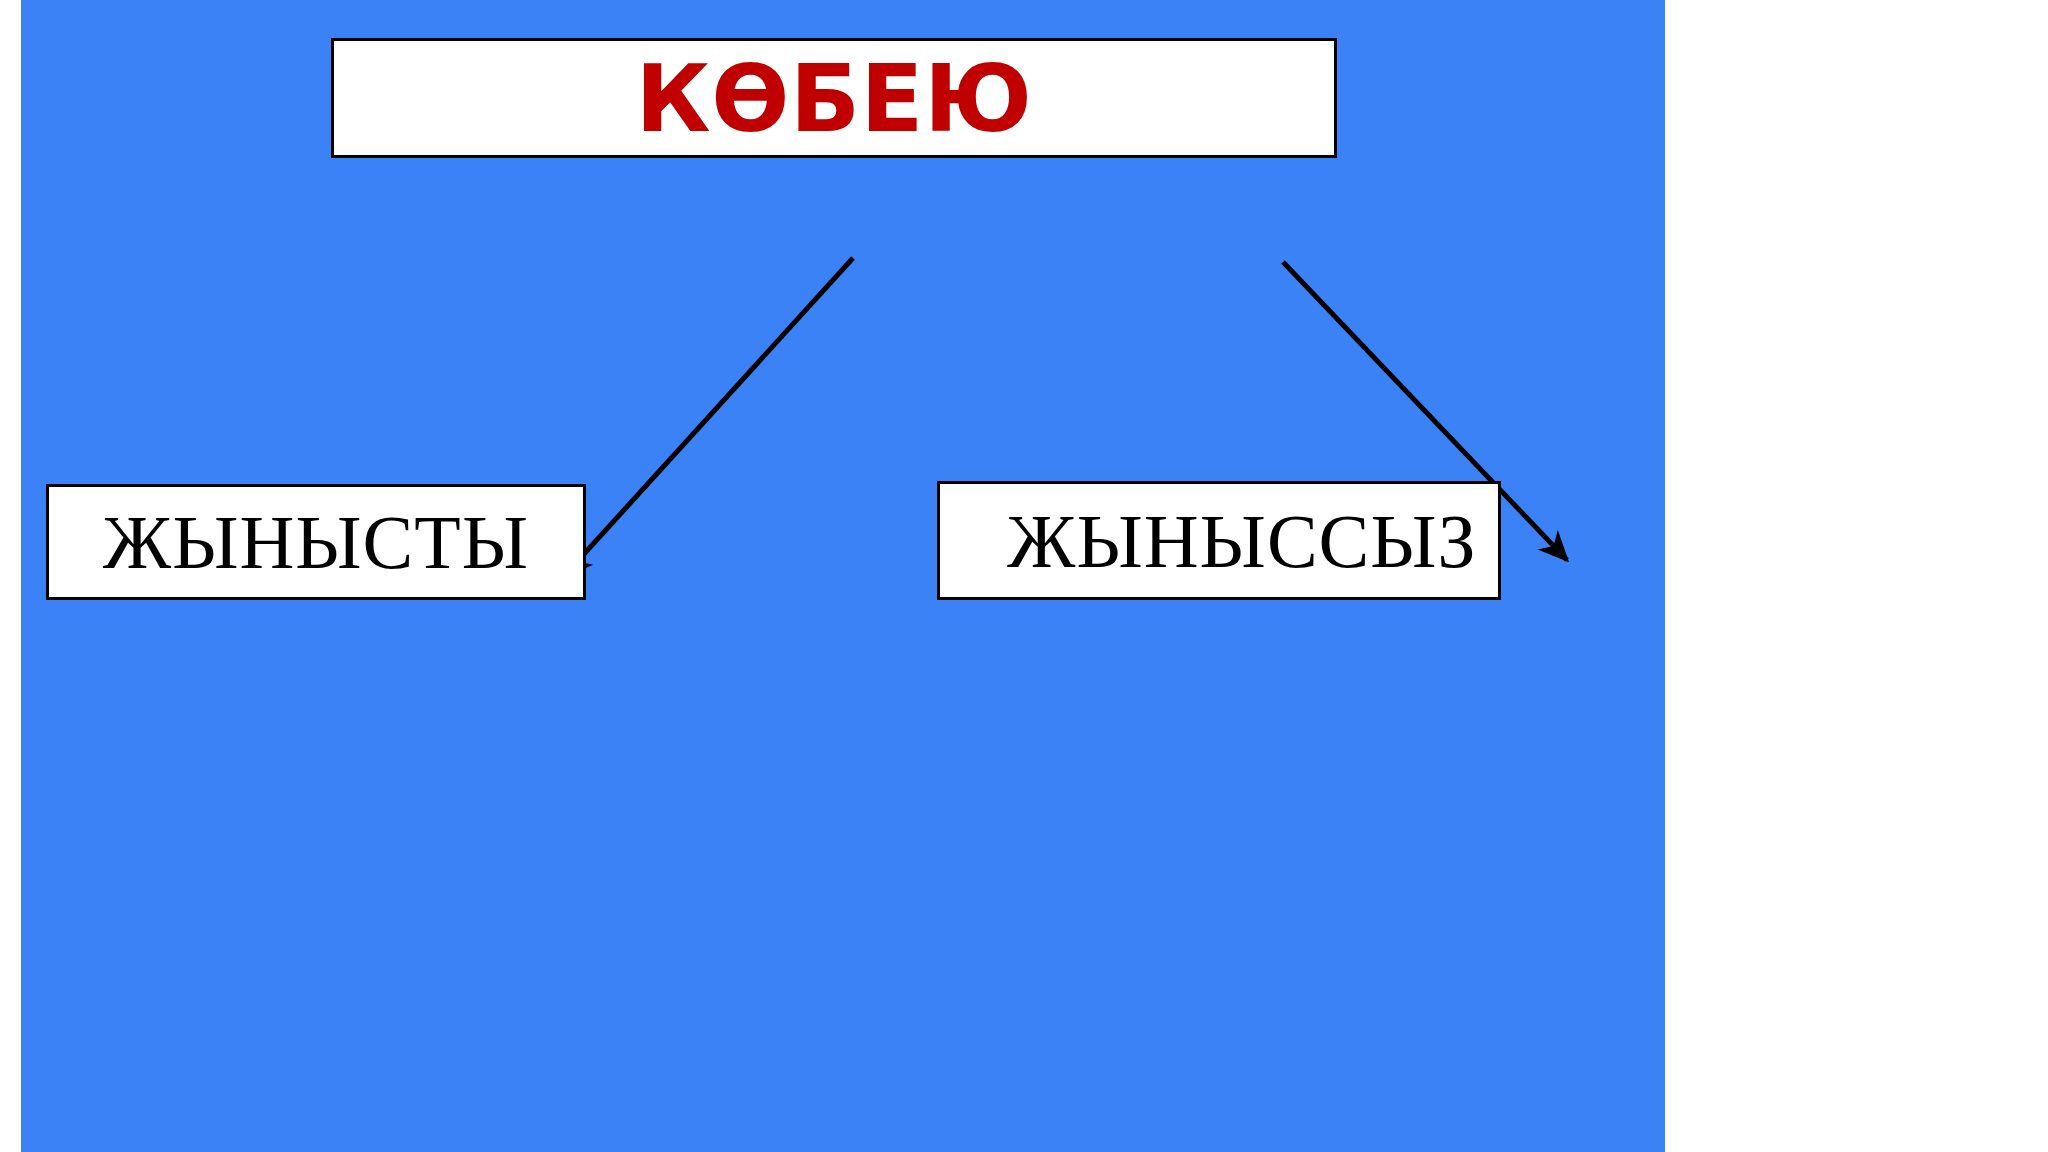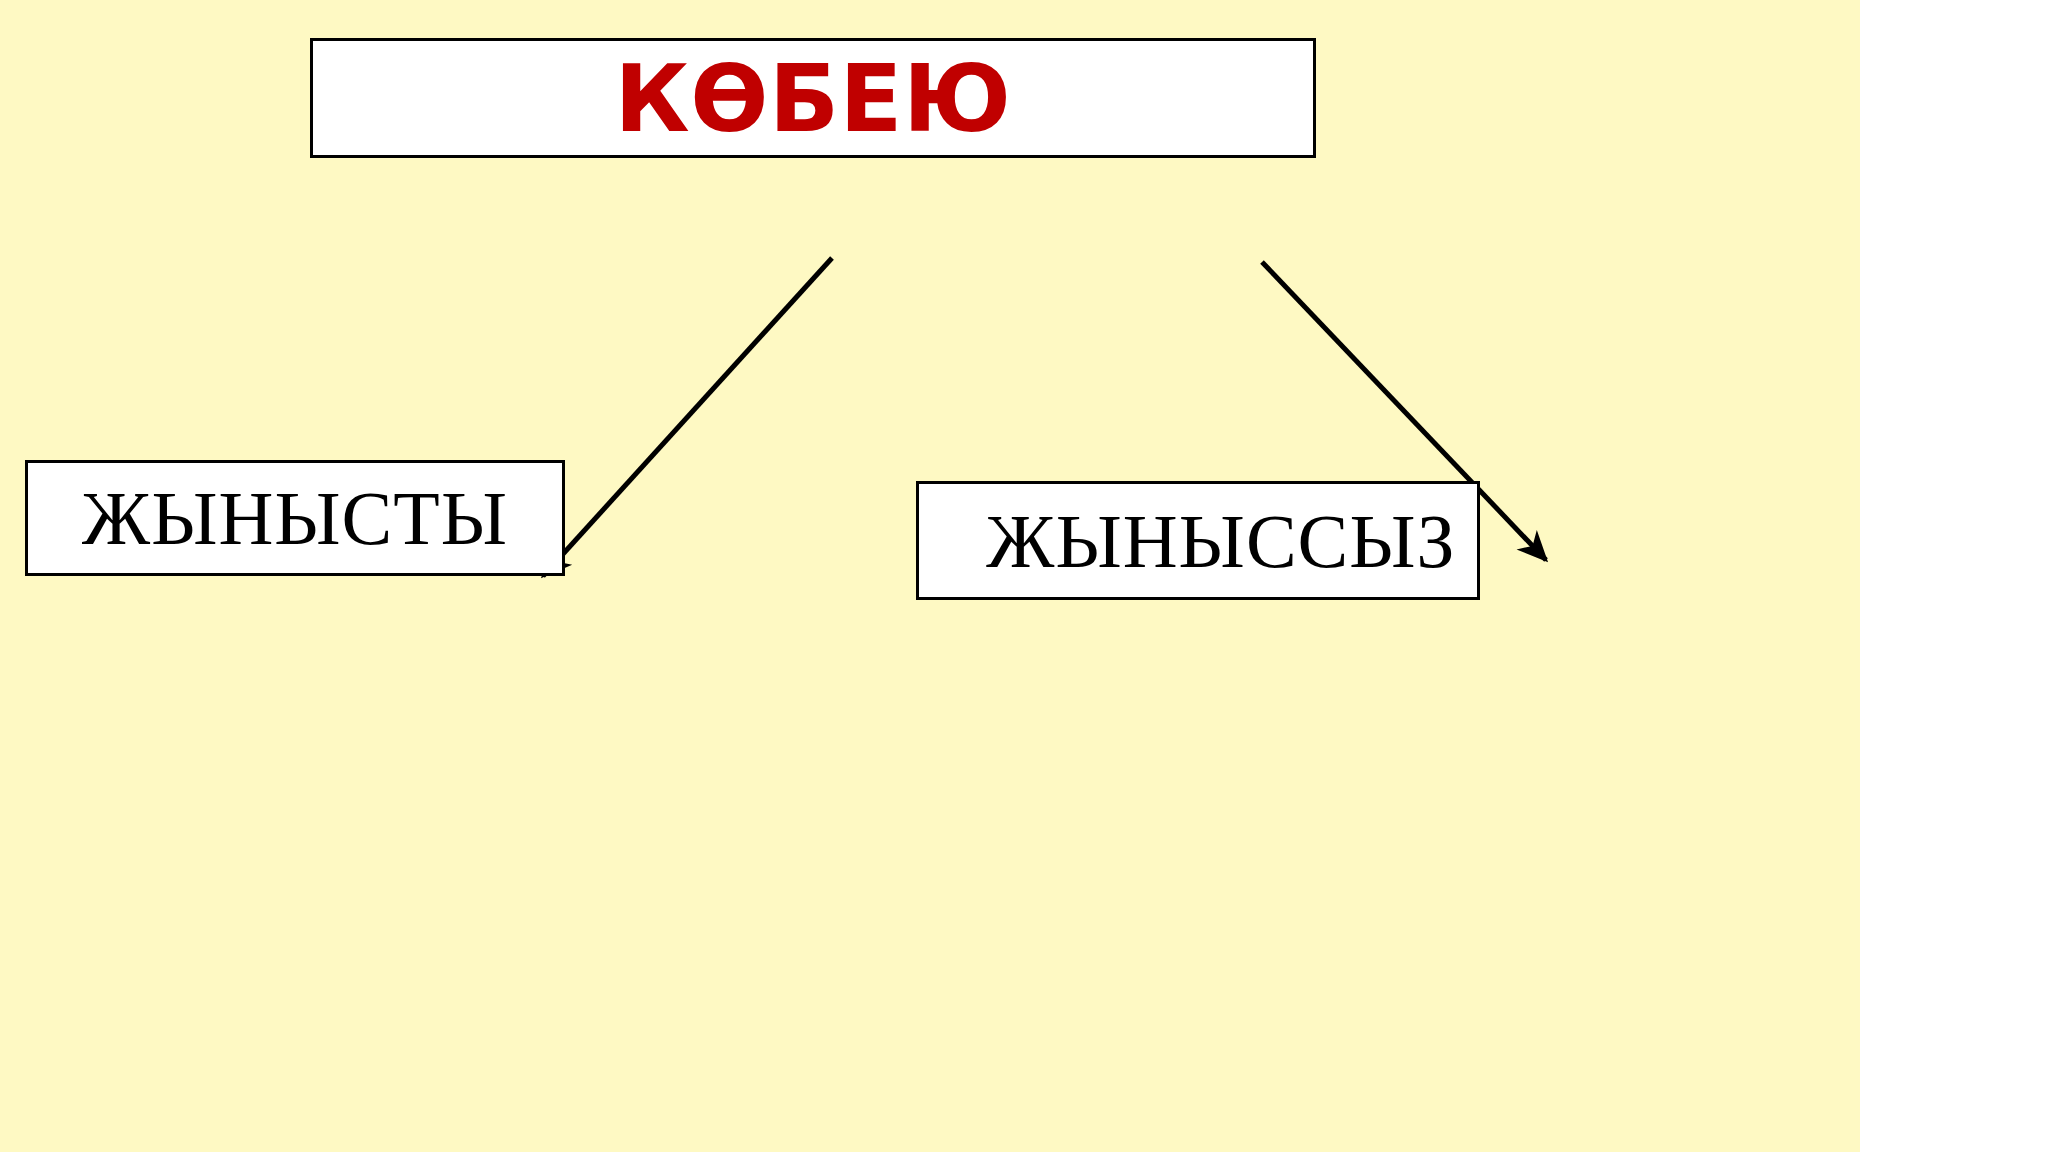--- a/index.html
+++ b/index.html
@@ -10,23 +10,24 @@
   }
   body {
     width: 2048px;
     height: 1152px;
     overflow: hidden;
     font-family: "Liberation Serif", "DejaVu Serif", serif;
   }
 
   #diagram-canvas {
     position: relative;
-    width: 1860px;
+    width: 1644px;
     height: 1152px;
-    background: #fef9c3;
+    background: #3b82f6;
+    margin-left: 21px;
   }
 
   
   .node-box {
     position: absolute;
     box-sizing: border-box;
     background: #ffffff;
     border: 3px solid #000000;
     display: flex;
     align-items: center;
@@ -58,21 +59,21 @@
     color: #000000;
     font-family: "Liberation Serif", "DejaVu Serif", serif;
     font-weight: normal;
     font-size: 76px;
     line-height: 1;
     letter-spacing: 1px;
   }
 
   #child-node-left {
     left: 25px;
-    top: 460px;
+    top: 484px;
     width: 540px;
     height: 116px;
   }
 
   #child-node-right {
     left: 916px;
     top: 481px;
     width: 564px;
     height: 119px;
     padding-left: 46px;

